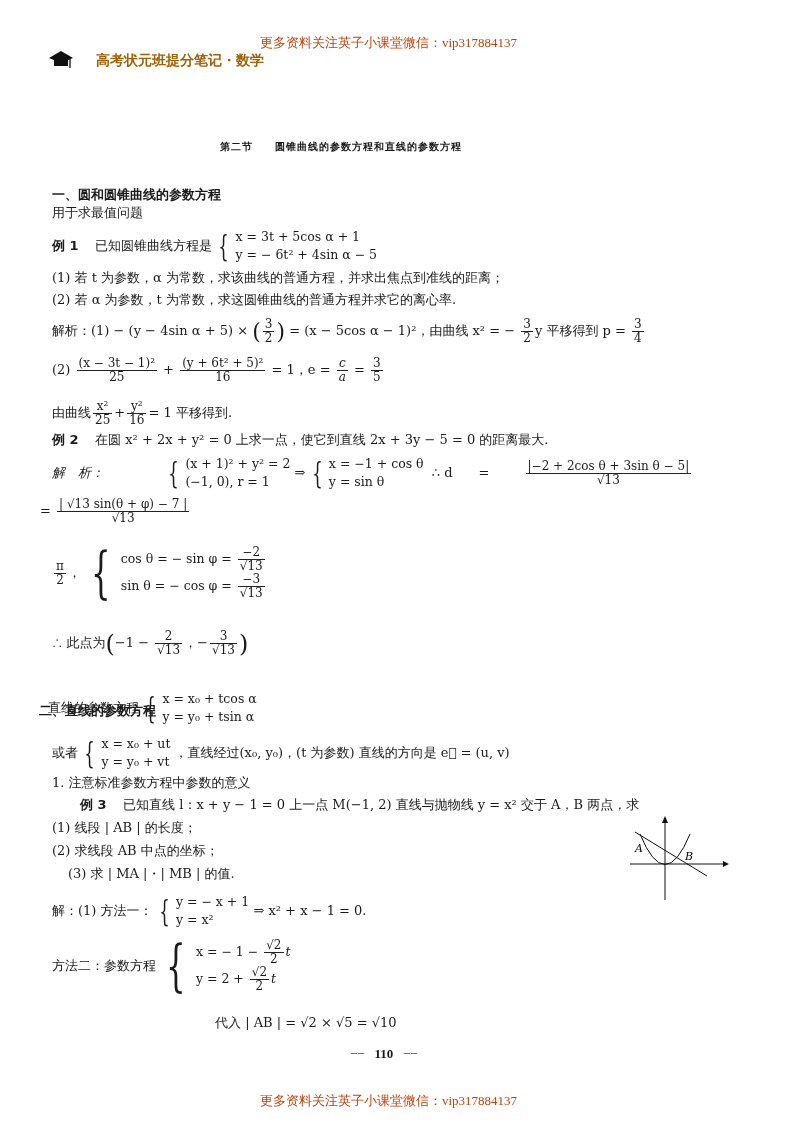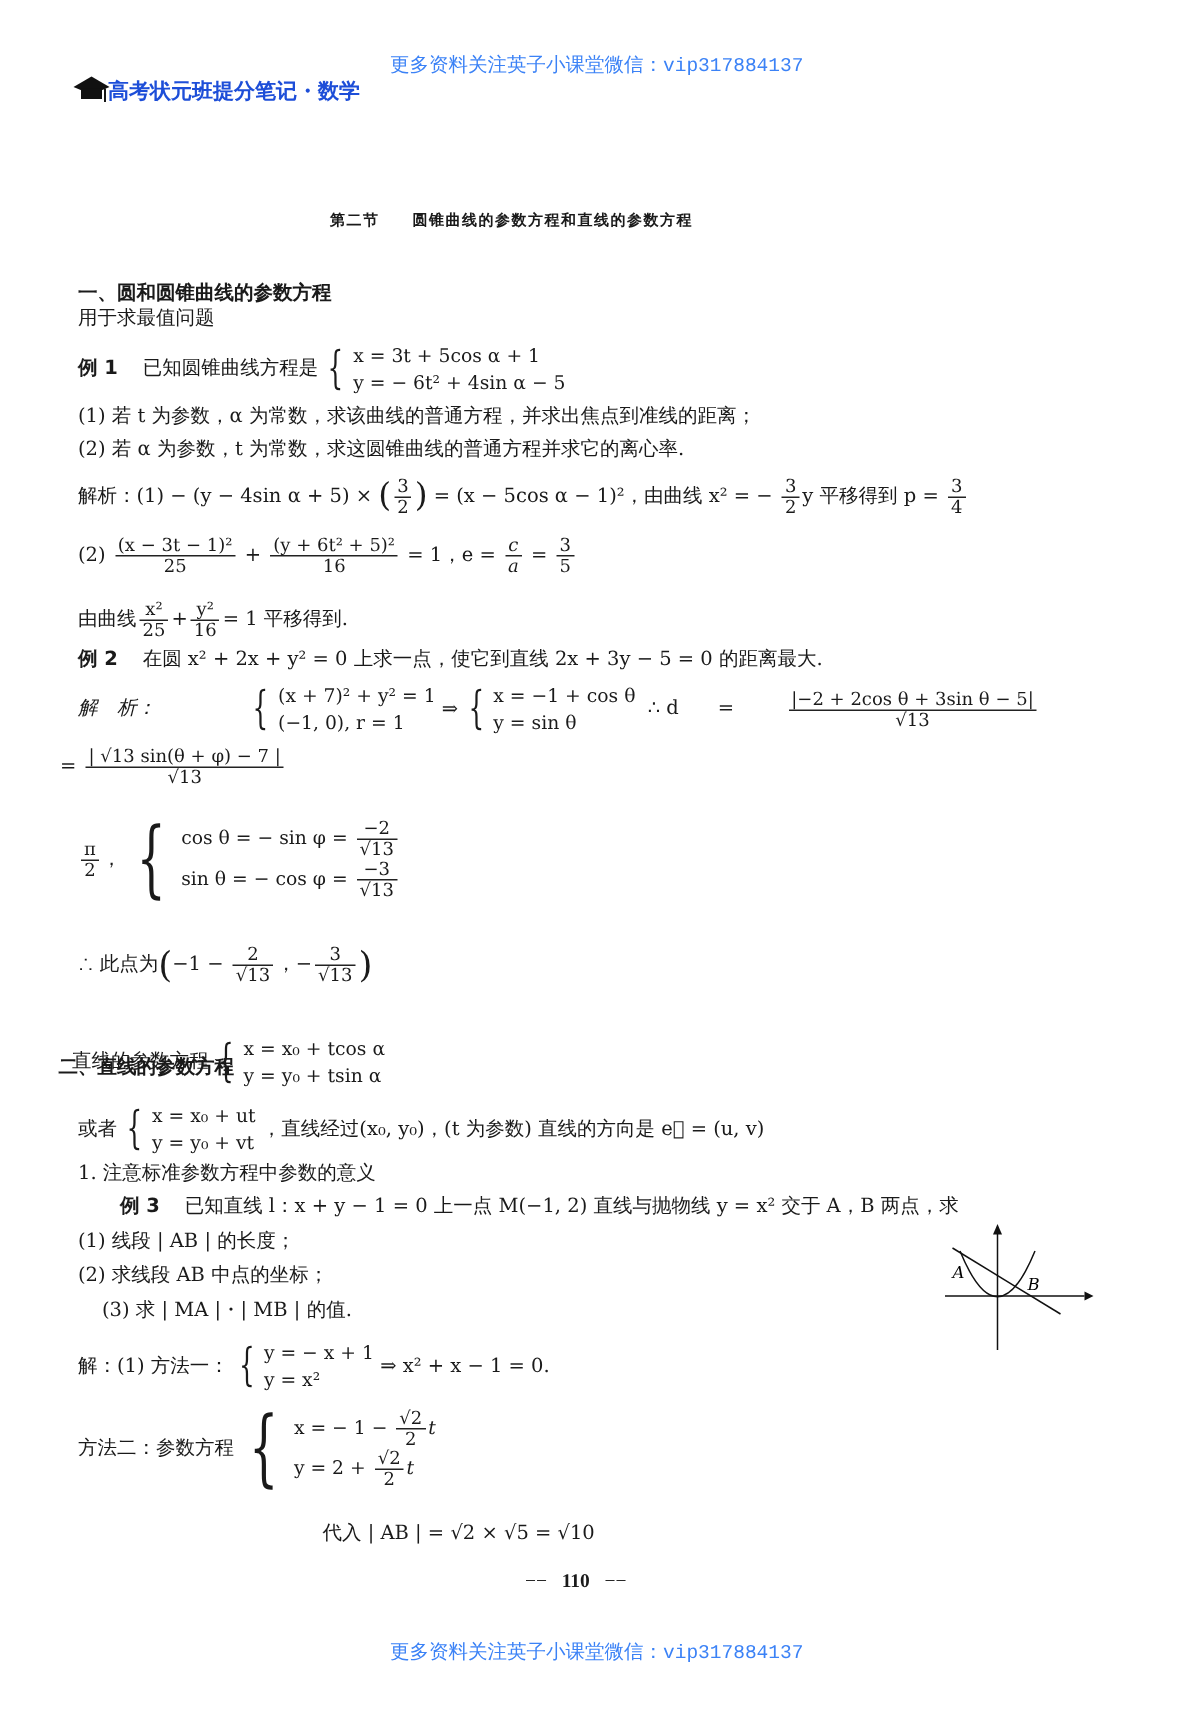--- a/index.html
+++ b/index.html
@@ -1,20 +1,20 @@
 <!DOCTYPE html>
 <html><head>
 <meta charset="utf-8">
 <style>
   html, body { margin: 0; padding: 0; background: #ffffff; }
   body { width: 800px; height: 1141px; position: relative; overflow: hidden;
          font-family: "DejaVu Serif", "Liberation Serif", serif; color: #1a1a1a; }
   .abs { position: absolute; }
-  .watermark { font-family: Liberation Mono, monospace; font-size: 13px; color: #3b82f6; letter-spacing: 0; }
-  .hdr { font-family: "DejaVu Sans", "Liberation Sans", sans-serif; font-weight: bold; font-size: 14px; color: #1d4ed8; }
+  .watermark { font-family: Liberation Serif, serif; font-size: 13px; color: #c2410c; letter-spacing: 0; }
+  .hdr { font-family: "DejaVu Sans", "Liberation Sans", sans-serif; font-weight: bold; font-size: 14px; color: #a16207; margin-left: 24px; }
   .title { font-family: "DejaVu Sans", "Liberation Sans", sans-serif; font-weight: bold; font-size: 10px; letter-spacing: 1px; }
   .sec { font-family: "DejaVu Sans", "Liberation Sans", sans-serif; font-weight: bold; font-size: 13px; }
   .txt { font-size: 13px; line-height: 16px; white-space: nowrap; }
   .b { font-weight: bold; font-family: "DejaVu Sans", "Liberation Sans", sans-serif; }
   i { font-style: italic; }
   .frac { display: inline-block; vertical-align: middle; text-align: center; font-size: 12px; line-height: 13px; margin: 0 2px; }
   .frac > span { display: block; padding: 0 2px; }
   .frac > span.num { border-bottom: 1px solid #222; }
   .brace { display: inline-block; vertical-align: middle; font-size: 30px; line-height: 30px; transform: scaleX(0.55); margin: 0 -2px; font-weight: 100; }
   .brace.big { font-size: 56px; line-height: 56px; }
@@ -74,21 +74,21 @@
 
 <div class="abs txt" style="left:52px;top:432px;">
   <span class="b">例 2</span>&nbsp;&nbsp;&nbsp;
   <span>在圆 x² + 2x + y² = 0 上求一点，使它到直线 2x + 3y − 5 = 0 的距离最大.</span>
 </div>
 
 <div class="abs txt" style="left:52px;top:455px;">
   <span style="display:inline-block;width:110px;font-style:italic;">解　析：</span>
   <span class="brace">{</span>
   <span class="sys">
-    <div>(x + 7)² + y² = 1</div>
+    <div>(x + 1)² + y² = 2</div>
     <div>(−1, 0), r = 1</div>
   </span>
   <span>⇒</span>
   <span class="brace">{</span>
   <span class="sys">
     <div>x = −1 + cos θ</div>
     <div>y = sin θ</div>
   </span>
   <span style="margin-left:4px;margin-right:30px;">∴ d　　=</span>
   <span class="frac"><span class="num">|−2 + 2cos θ + 3sin θ − 5|</span><span>√13</span></span>

